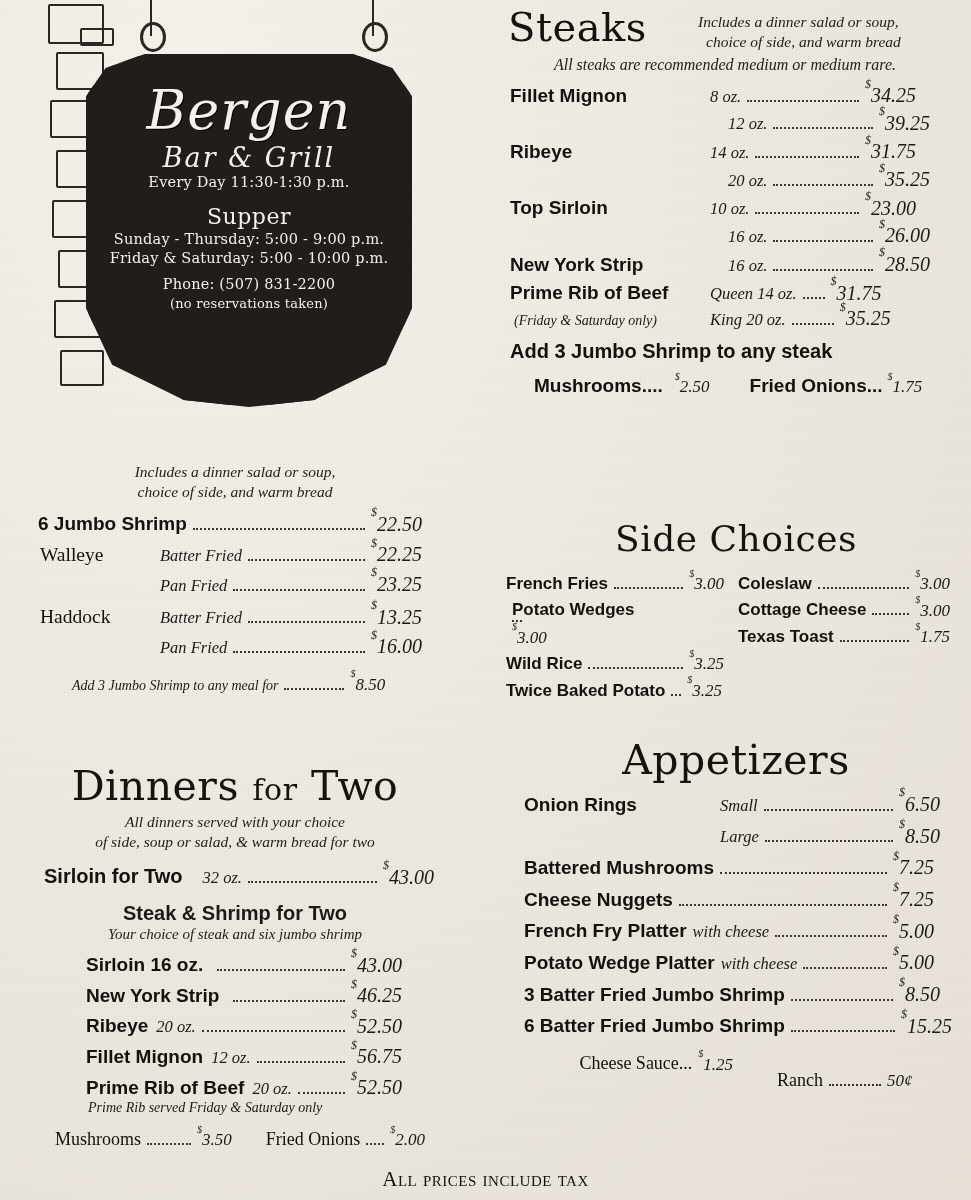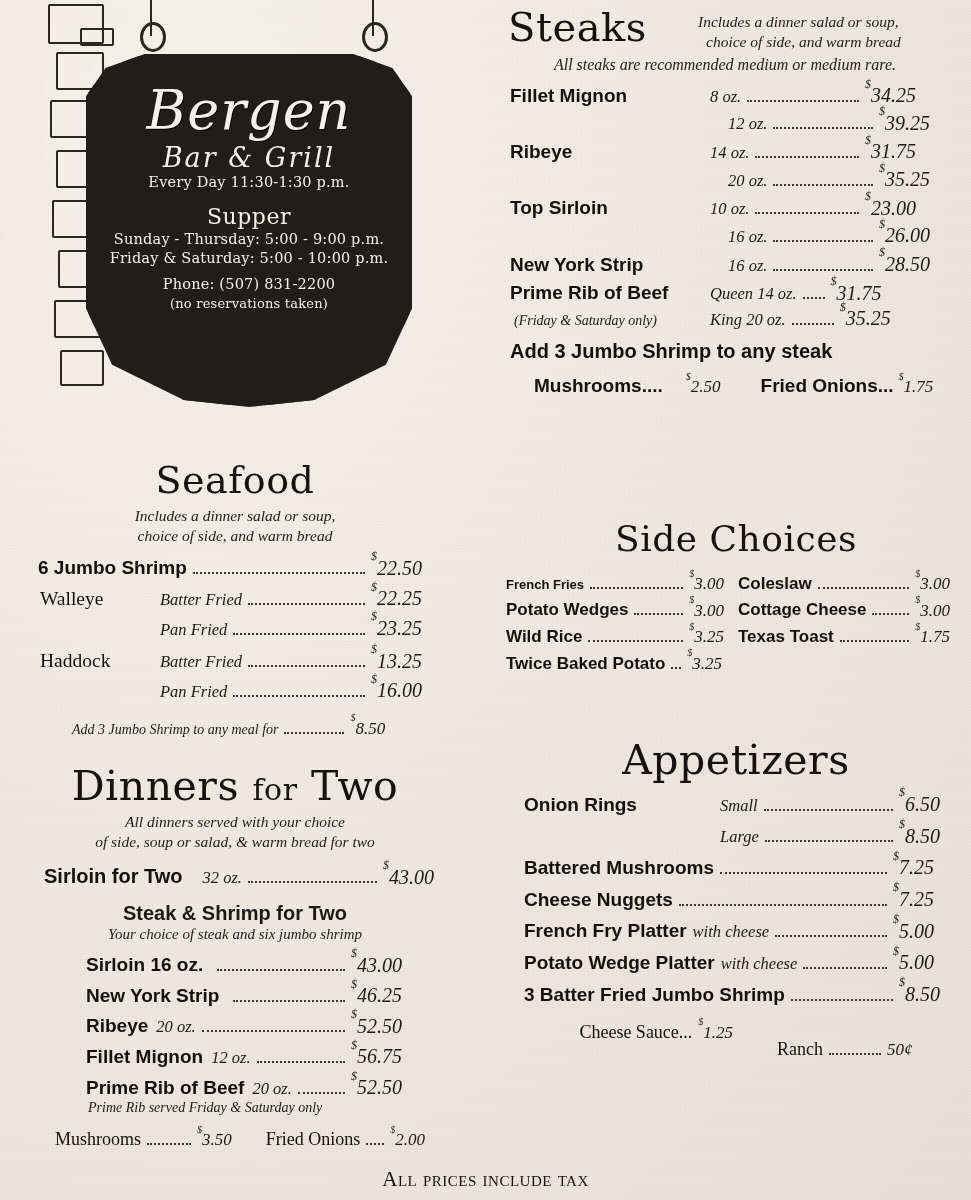--- a/index.html
+++ b/index.html
@@ -246,21 +246,20 @@
           <h3>Supper</h3>
           <div class="line">Sunday - Thursday: 5:00 - 9:00 p.m.</div>
           <div class="line">Friday &amp; Saturday: 5:00 - 10:00 p.m.</div>
           <div class="line" style="margin-top:7px;">Phone: (507) 831-2200</div>
           <div class="line small">(no reservations taken)</div>
         </div>
       </div>
     </div>
 
     <div class="abs" style="left:0; top:458px; width:470px;">
-      <div class="sec-title">Seafood</div>
       <div class="sec-note" style="margin-top:4px;">Includes a dinner salad or soup,</div>
       <div class="sec-note">choice of side, and warm bread</div>
 
       <div style="margin-top:10px;">
         <div class="item" style="padding-left:38px; margin-top:3px;">
           <span class="name">6 Jumbo Shrimp</span>
           <span class="dots"></span>
           <span class="price"><sup>$</sup><span>22.50</span></span>
           <span style="width:48px;"></span>
         </div>
@@ -458,40 +457,40 @@
         </div>
       </div>
 
       <div style="padding-left:20px; margin-top:10px;">
         <div class="name" style="font-size:20px;">Add 3 Jumbo Shrimp to any steak</div>
       </div>
 
       <div style="display:flex; gap:40px; padding-left:44px; margin-top:12px;">
         <span class="item">
           <span class="name" style="font-size:19px;">Mushrooms....</span>
-          <span class="price sm" style="margin-left:23px;"><sup>$</sup><span>2.50</span></span>
+          <span class="price sm" style="margin-left:12px;"><sup>$</sup><span>2.50</span></span>
         </span>
         <span class="item">
           <span class="name" style="font-size:19px;">Fried Onions...</span>
           <span class="price sm" style="margin-left:5px;"><sup>$</sup><span>1.75</span></span>
         </span>
       </div>
     </div>
 
     <div class="abs" style="left:16px; top:518px; width:460px;">
       <div class="sec-title" style="font-size:36px;">Side Choices</div>
 
       <div style="display:flex; margin-top:10px;">
         <div style="width:218px;">
           <div class="item" style="margin-top:4px;">
-            <span class="name" style="font-size:13px;">French Fries</span>
+            <span class="name" style="font-size:17px;">French Fries</span>
             <span class="dots"></span>
             <span class="price sm"><sup>$</sup><span>3.00</span></span>
           </div>
-          <div class="item" style="margin-top:6px;">
+          <div class="item" style="margin-top:6px;flex-direction:column;">
             <span class="name" style="font-size:17px;">Potato Wedges</span>
             <span class="dots"></span>
             <span class="price sm"><sup>$</sup><span>3.00</span></span>
           </div>
           <div class="item" style="margin-top:6px;">
             <span class="name" style="font-size:17px;">Wild Rice</span>
             <span class="dots"></span>
             <span class="price sm"><sup>$</sup><span>3.25</span></span>
           </div>
           <div class="item" style="margin-top:6px;">
@@ -564,20 +563,26 @@
           <span class="qty" style="margin-left:6px;">with cheese</span>
           <span class="dots"></span>
           <span class="price"><sup>$</sup><span>5.00</span></span>
           <span style="width:32px;"></span>
         </div>
         <div class="item" style="padding-left:18px; margin-top:8px;">
           <span class="name">3 Batter Fried Jumbo Shrimp</span>
           <span class="dots"></span>
           <span class="price"><sup>$</sup><span>8.50</span></span>
           <span style="width:26px;"></span>
+        </div>
+        <div class="item" style="padding-left:18px; margin-top:8px;">
+          <span class="name">6 Batter Fried Jumbo Shrimp</span>
+          <span class="dots"></span>
+          <span class="price"><sup>$</sup><span>15.25</span></span>
+          <span style="width:14px;"></span>
         </div>
       </div>
 
       <div style="display:flex; justify-content:center; gap:44px; margin-top:16px; padding-left:20px;">
         <span class="item">
           <span class="name reg" style="font-size:18px;">Cheese Sauce...</span>
           <span class="price sm" style="margin-left:6px;"><sup>$</sup><span>1.25</span></span>
         </span>
         <span class="item">
           <span class="name reg" style="font-size:18px;margin-top:17px;">Ranch</span>

